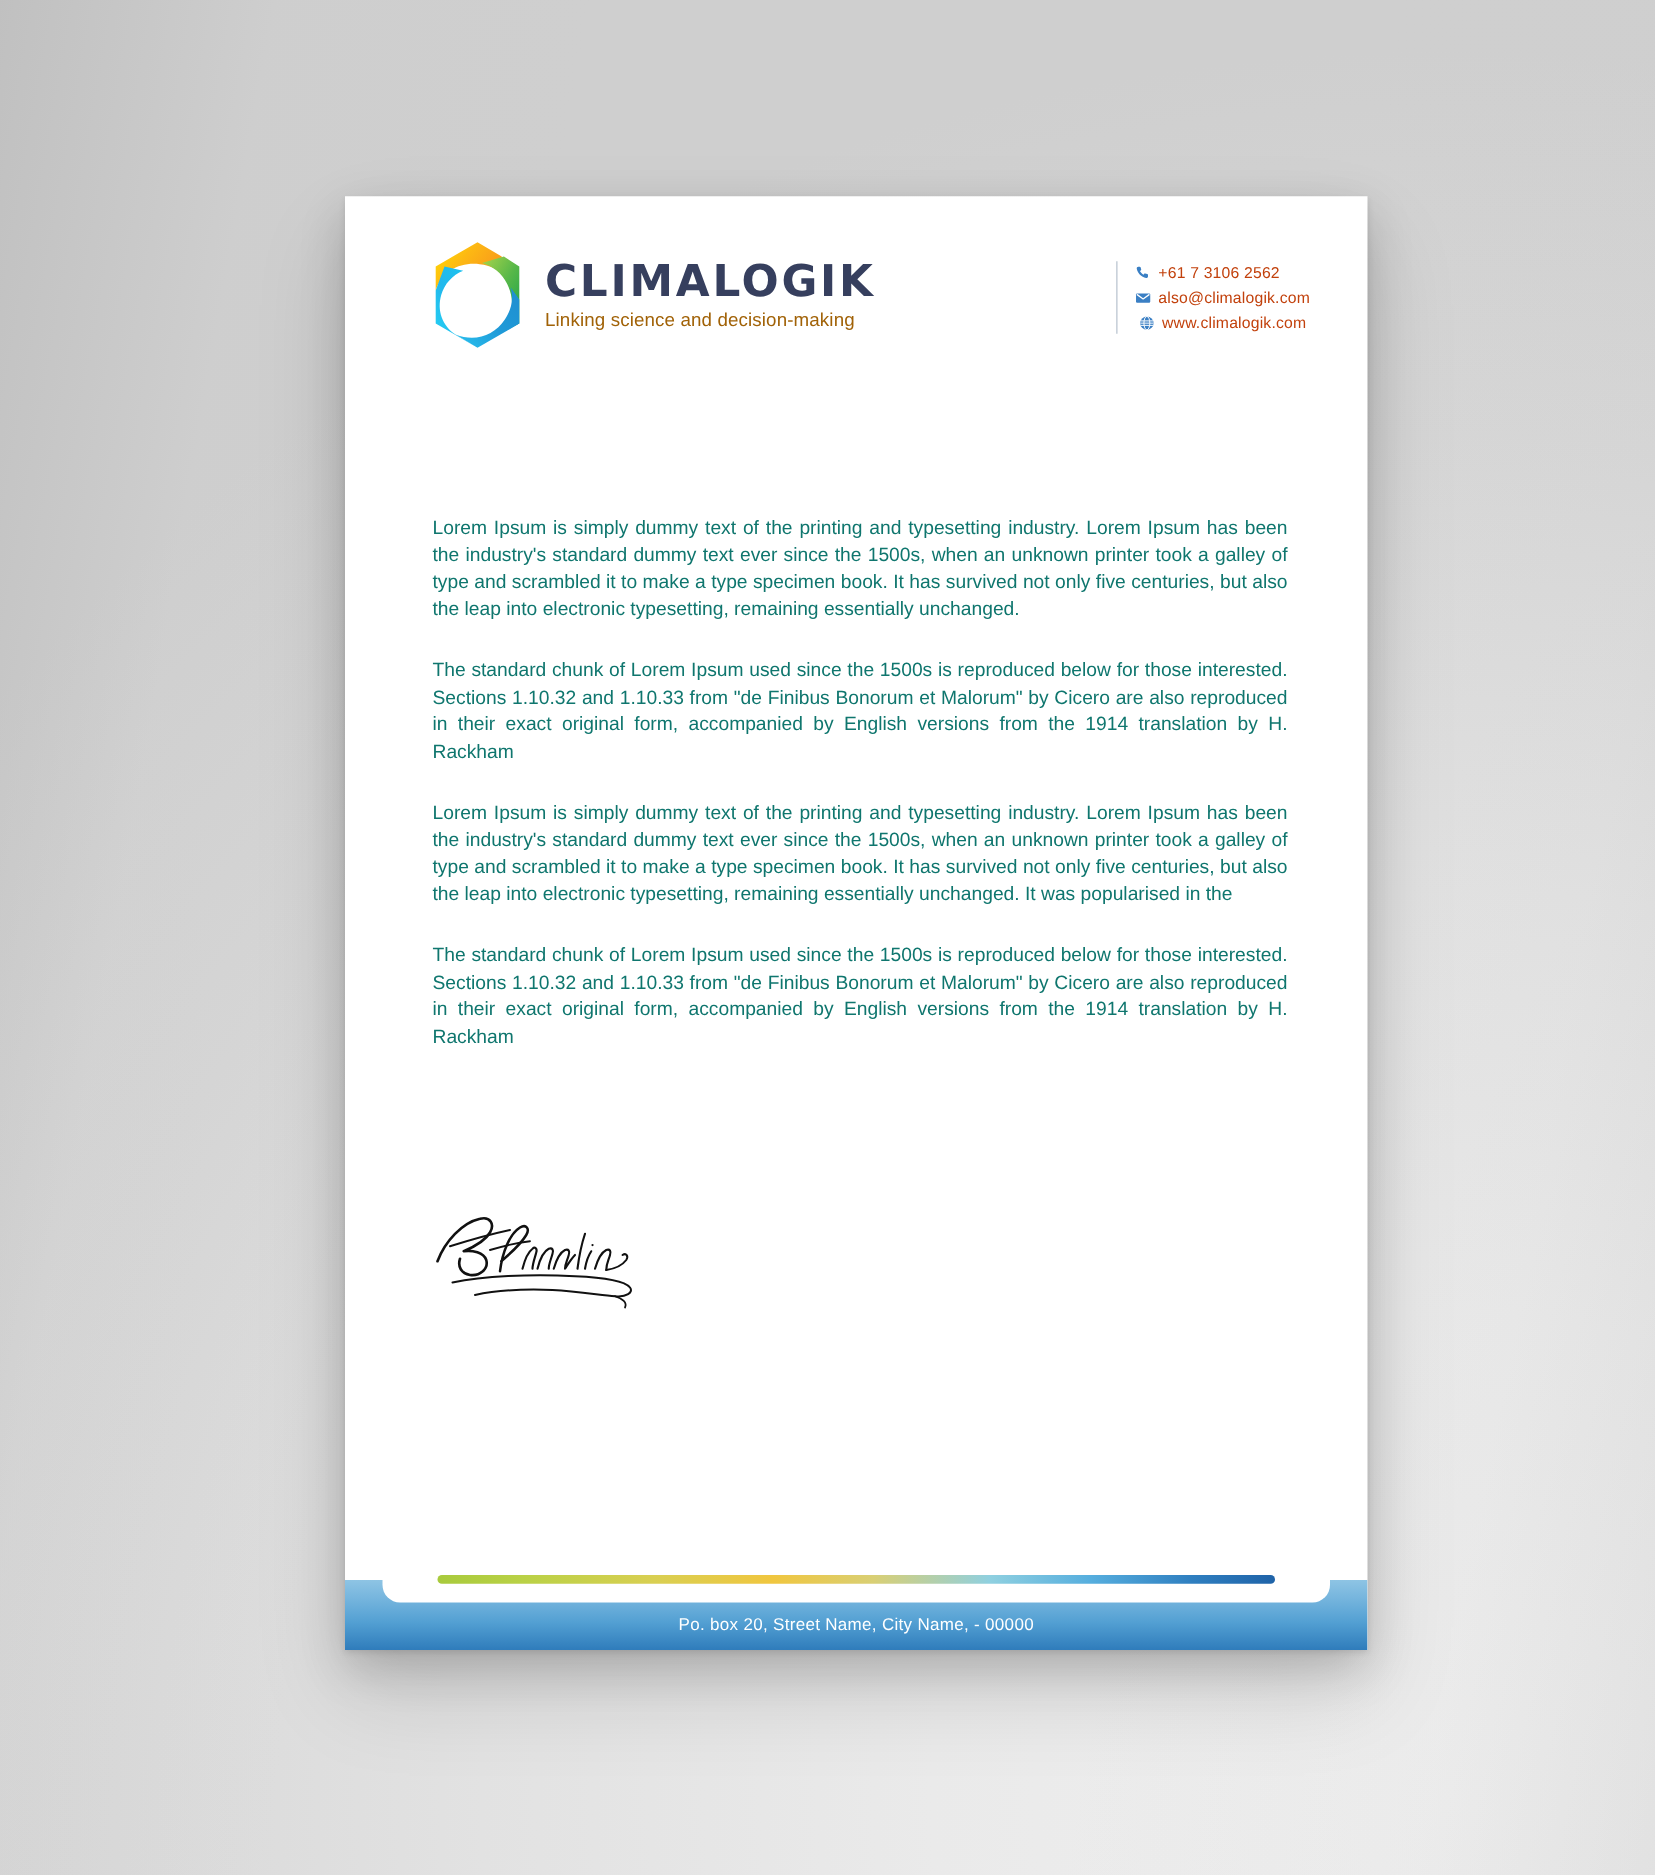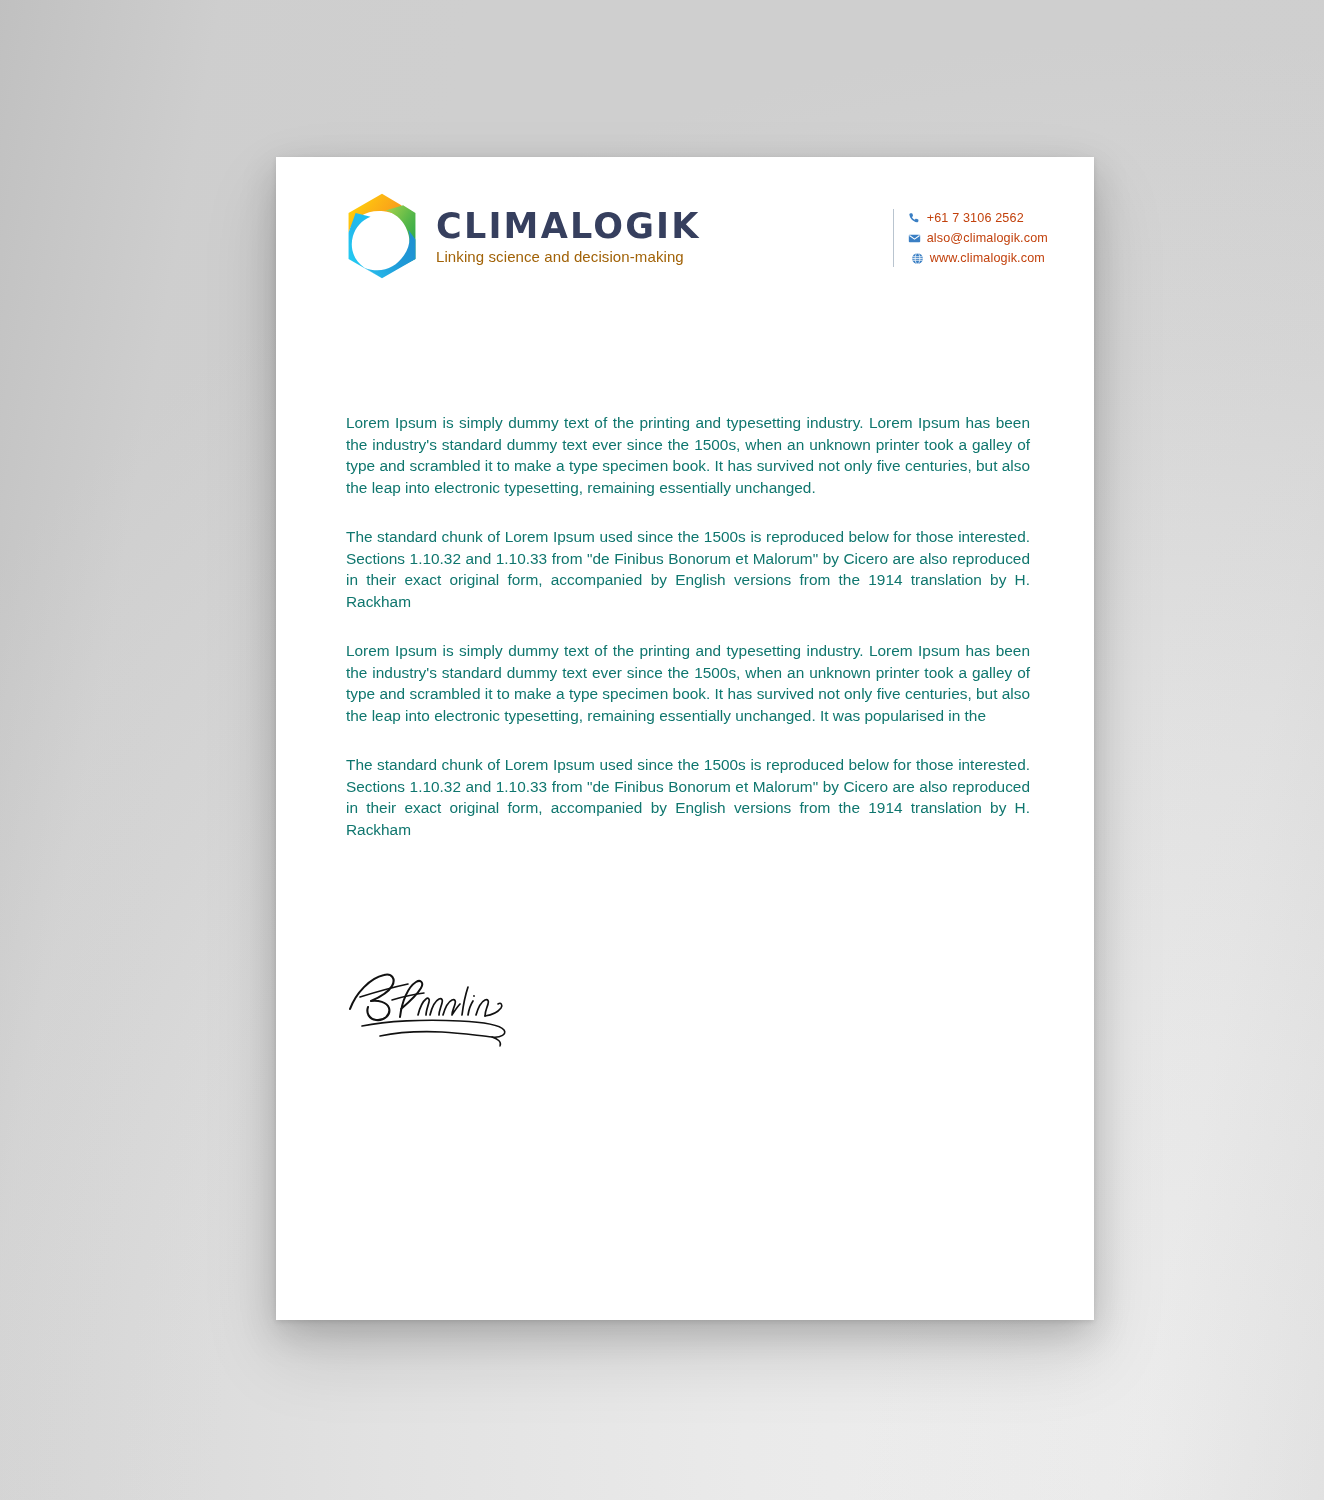--- a/index.html
+++ b/index.html
@@ -304,14 +304,21 @@
         <path d="M134 50 C136 43 139 37 143 35 C146 34 147 36 146 39 C145 43 143 46 143 51" stroke-width="1.7"></path>
 
         <path d="M143 51 C150 50 156 47 159 43 C161 40 159 37 156 39" stroke-width="1.6"></path>
 
         <path d="M20 61 C44 56 82 54 118 56 C142 57 158 60 162 65 C165 69 159 73 150 72 C138 71 120 68 100 67 C76 66 52 68 38 71" stroke-width="1.6"></path>
         <path d="M150 72 C156 74 160 77 158 81" stroke-width="1.4"></path>
       </g>
     </svg>
   </div>
 
+  <div class="footer">
+    <div class="footer-bar"></div>
+    <div class="footer-notch">
+      <div class="footer-rule"></div>
+    </div>
+    <div class="footer-text">Po. box 20, Street Name, City Name,  - 00000</div>
+  </div>
 
 </div>
 
 </body></html>

